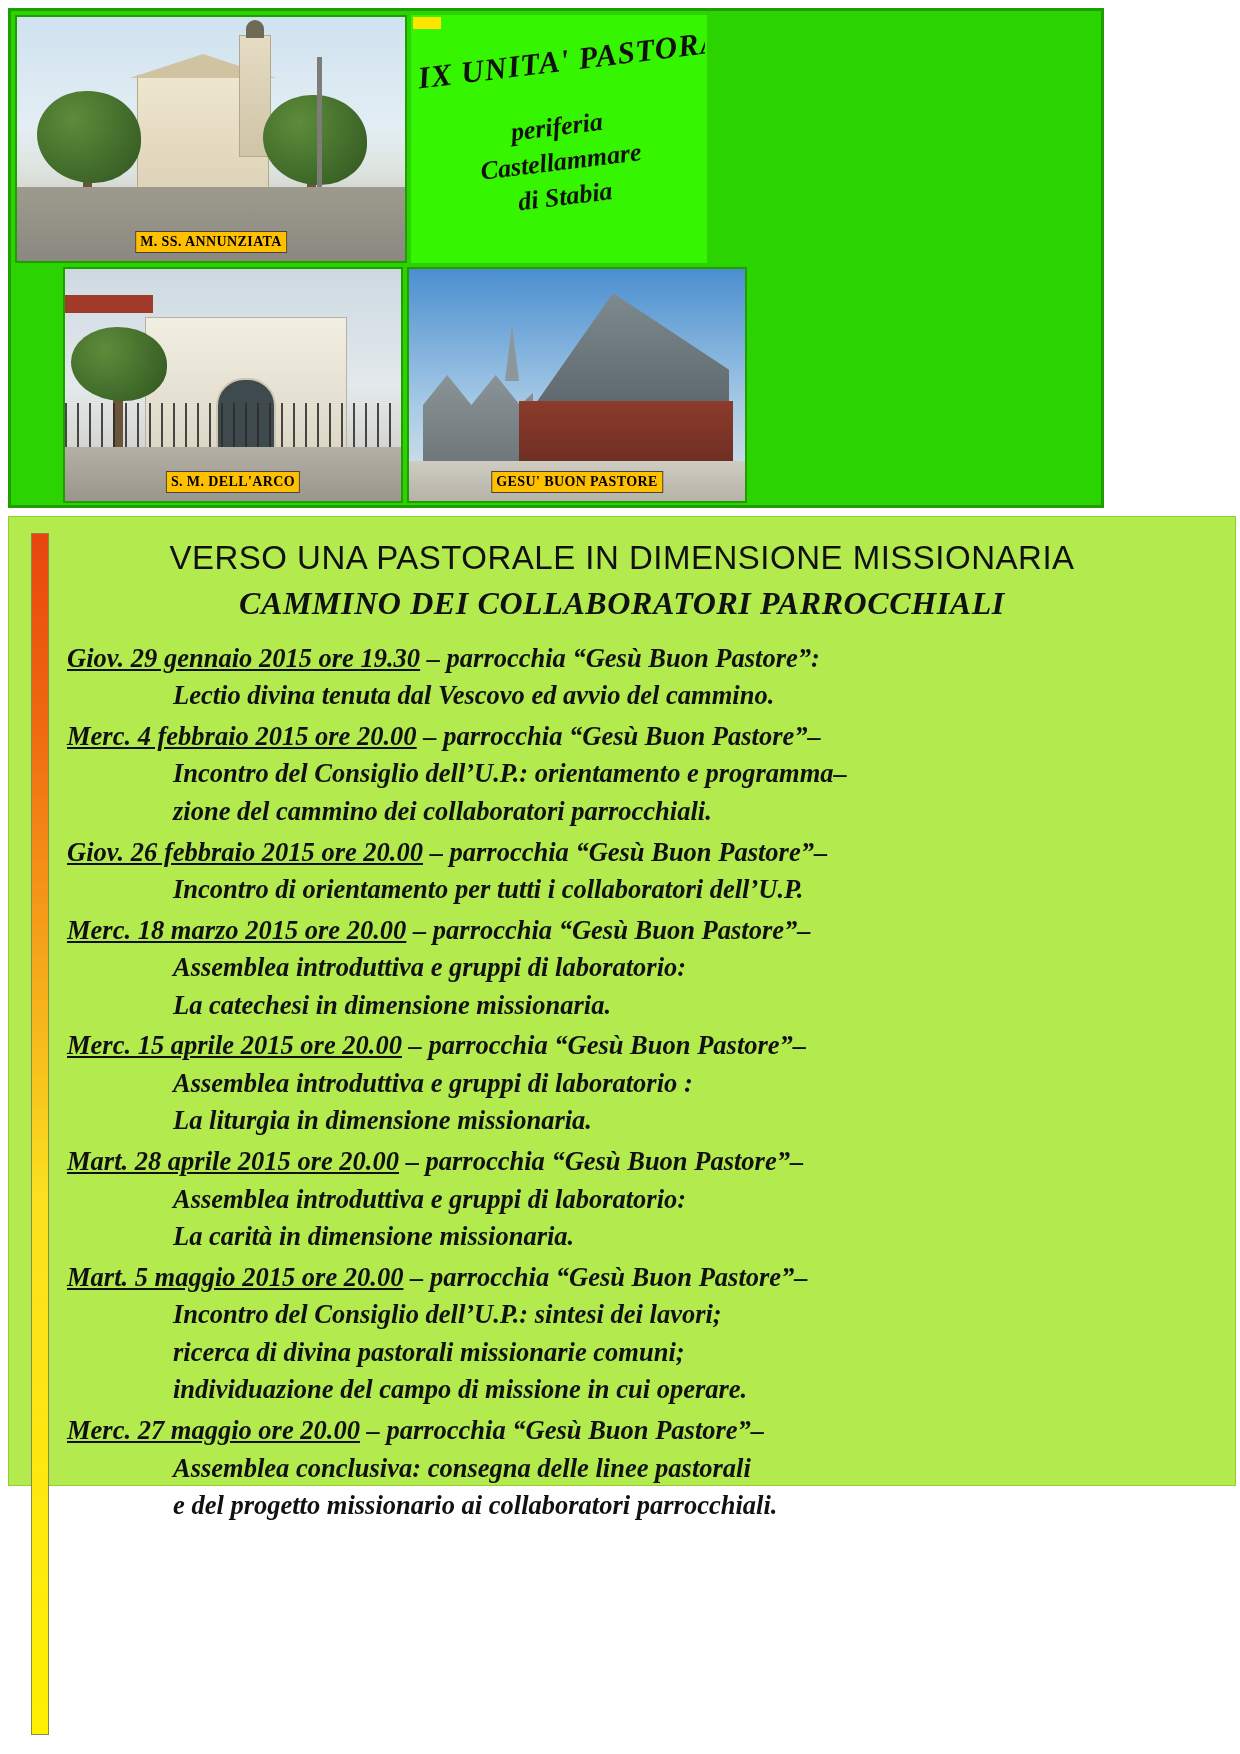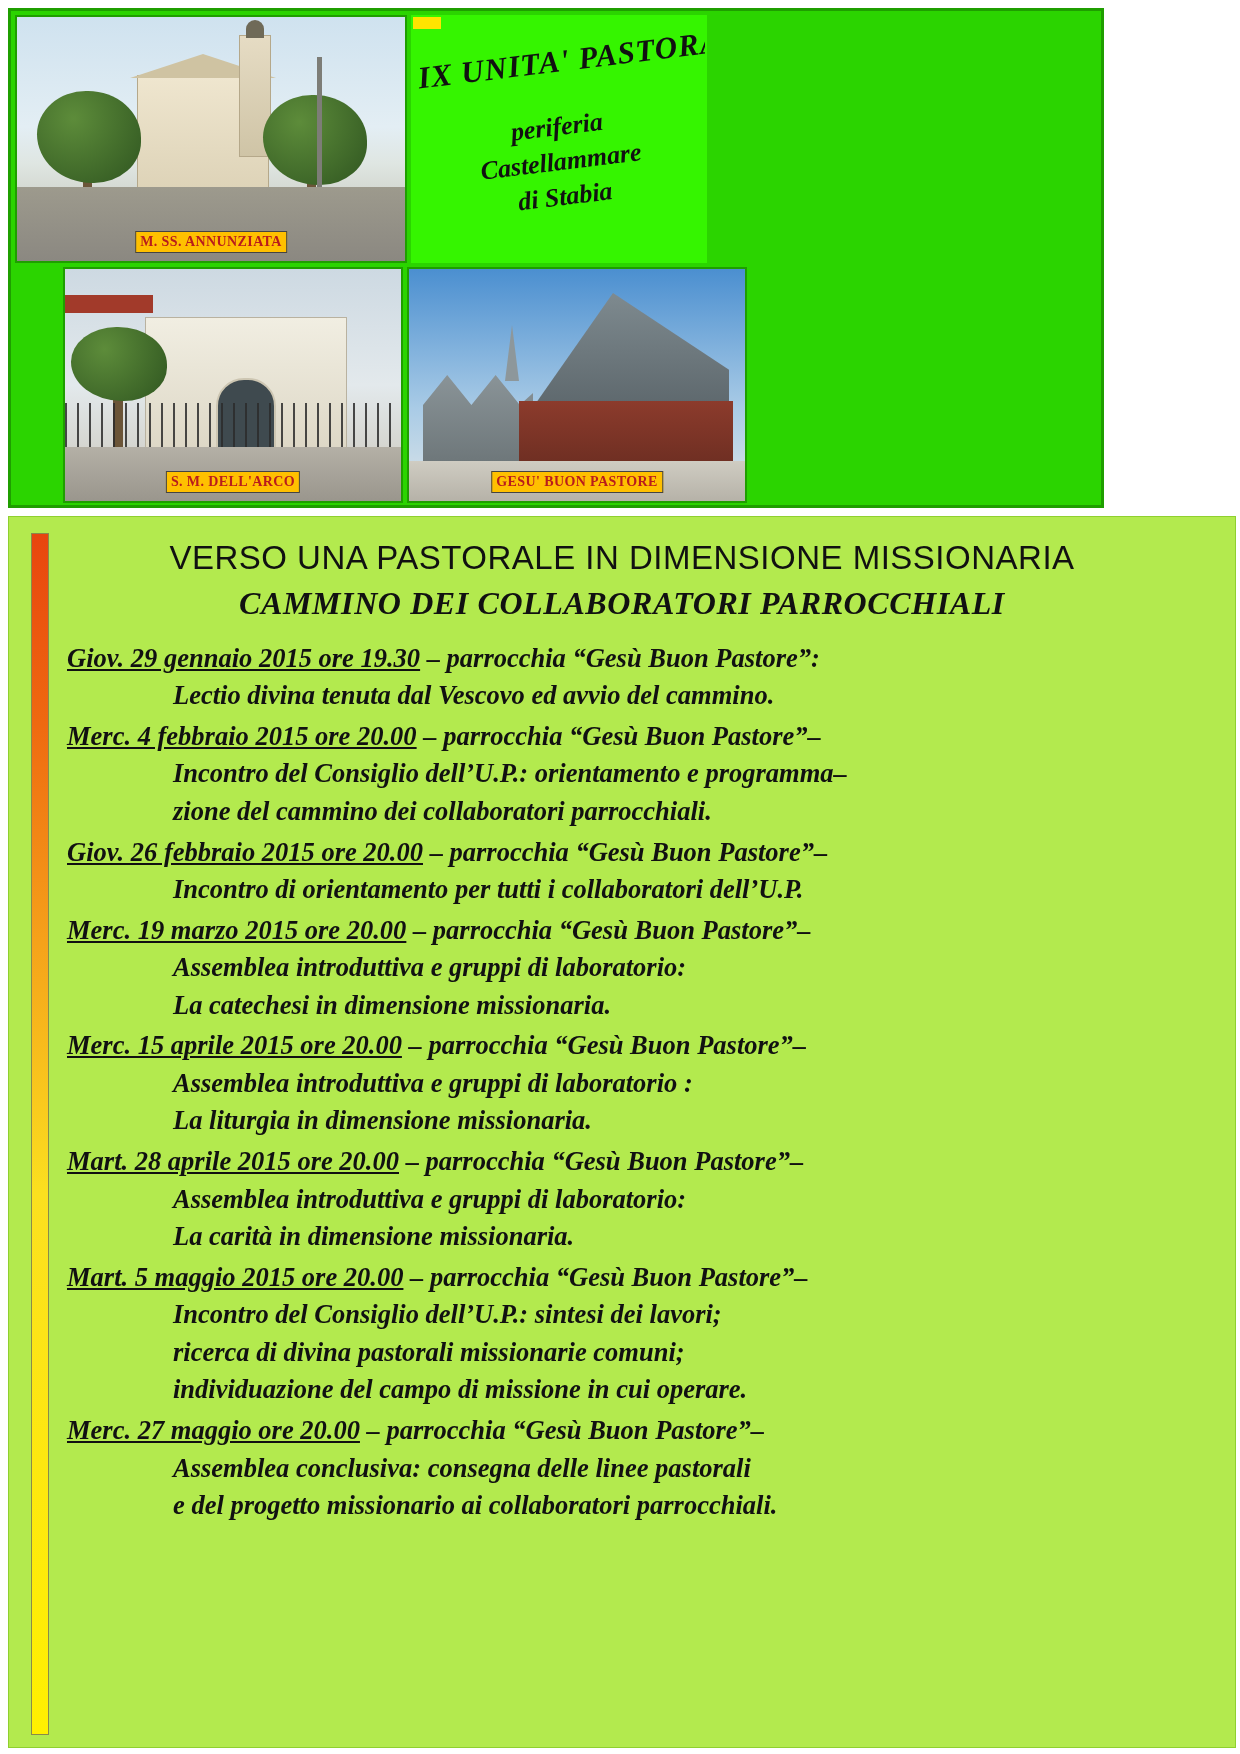--- a/index.html
+++ b/index.html
@@ -39,21 +39,21 @@
     border: 2px solid #1f9e00;
     box-sizing: border-box;
   }
   .photo .caption {
     position: absolute;
     left: 50%;
     transform: translateX(-50%);
     bottom: 8px;
     background: #ffc000;
     border: 1px solid #444;
-    color: #b91c1c;
+    color: #000000;
     font-family: "Liberation Serif", serif;
     font-weight: bold;
     font-size: 14px;
     letter-spacing: .4px;
     padding: 2px 4px;
     white-space: nowrap;
   }
 
   
   .p1 { width: 392px; }
@@ -269,21 +269,21 @@
     position: absolute; left: 0; right: 0; bottom: 0; height: 50px;
     background: linear-gradient(#b1ada3, #989489);
   }
 
   
   .panel {
     position: absolute;
     left: 8px;
     top: 516px;
     width: 1228px;
-    height: 1232px;
+    height: 970px;
     background: #b3ea4e;
     border: 1px solid #8fd02f;
     box-sizing: border-box;
   }
   .rail {
     position: absolute;
     left: 22px;
     top: 16px;
     width: 16px;
     height: 1200px;
@@ -415,21 +415,21 @@
       <div class="detail">Incontro del Consiglio dell’U.P.: orientamento e programma–</div>
       <div class="detail">zione del cammino dei collaboratori parrocchiali.</div>
     </div>
 
     <div class="entry">
       <div class="line1"><span class="when">Giov. 26 febbraio 2015 ore 20.00</span><span> – parrocchia “Gesù Buon Pastore”–</span></div>
       <div class="detail">Incontro di orientamento per tutti i collaboratori dell’U.P.</div>
     </div>
 
     <div class="entry">
-      <div class="line1"><span class="when">Merc. 19 marzo 2015 ore 20.00</span><span> – parrocchia “Gesù Buon Pastore”–</span></div>
+      <div class="line1"><span class="when">Merc. 18 marzo 2015 ore 20.00</span><span> – parrocchia “Gesù Buon Pastore”–</span></div>
       <div class="detail">Assemblea introduttiva e gruppi di laboratorio:</div>
       <div class="detail">La catechesi in dimensione missionaria.</div>
     </div>
 
     <div class="entry">
       <div class="line1"><span class="when">Merc. 15 aprile 2015 ore 20.00</span><span> – parrocchia “Gesù Buon Pastore”–</span></div>
       <div class="detail">Assemblea introduttiva e gruppi di laboratorio :</div>
       <div class="detail">La liturgia in dimensione missionaria.</div>
     </div>
 

